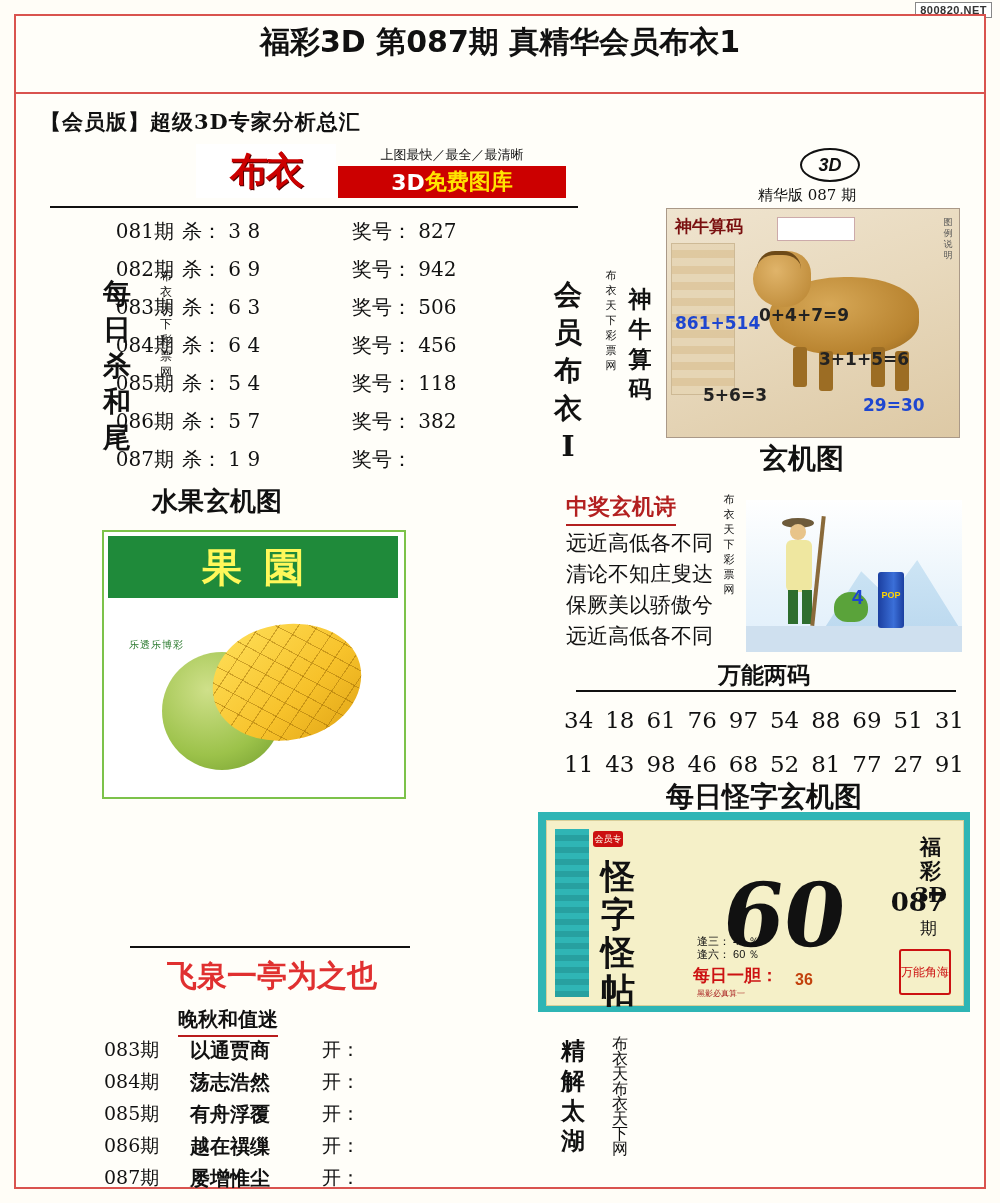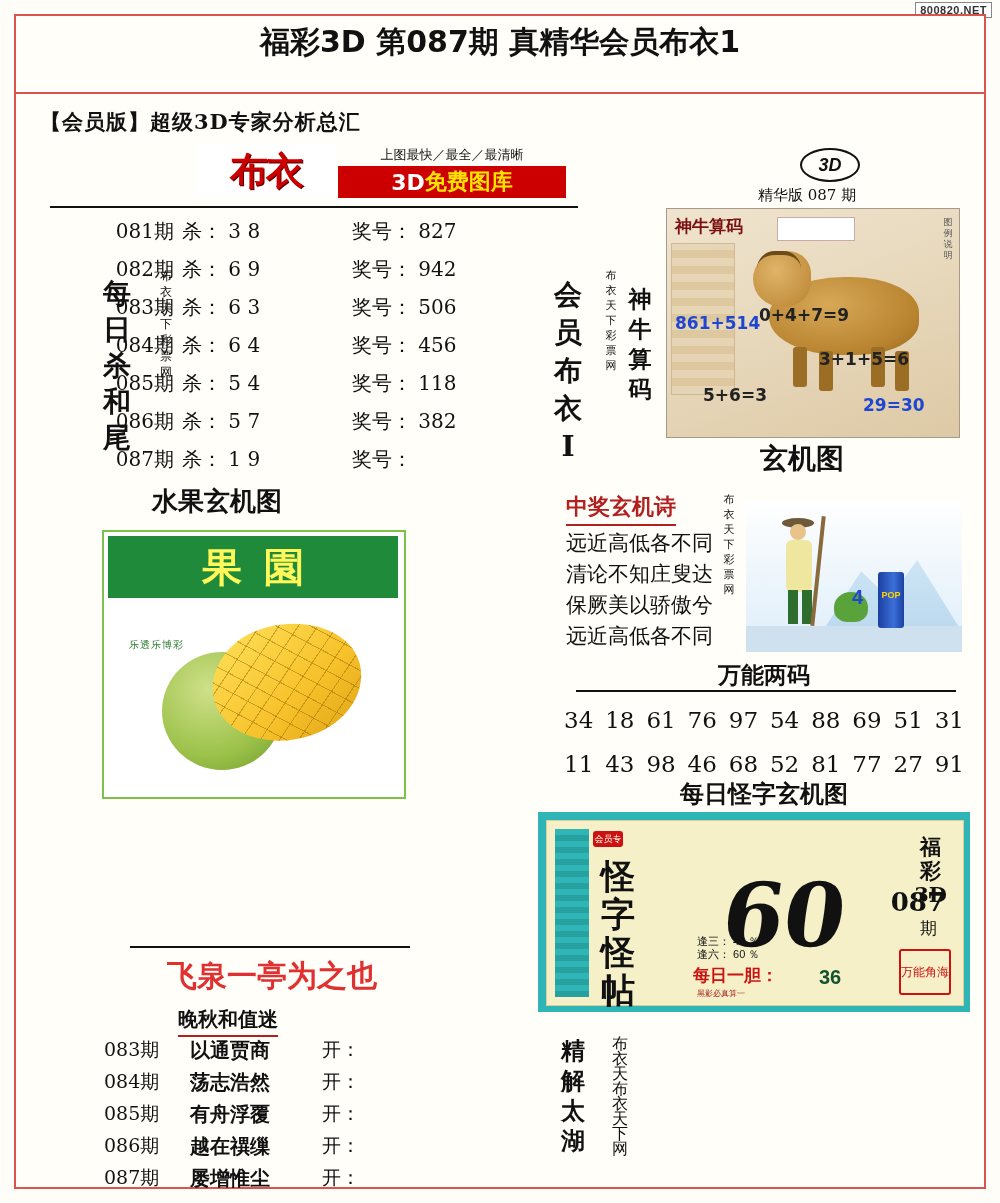--- a/index.html
+++ b/index.html
@@ -81,35 +81,35 @@
   .can{position:absolute;left:132px;top:72px;width:26px;height:56px;background:linear-gradient(90deg,#1b3fa0,#3b6fd8 60%,#1b3fa0);border-radius:3px;}
   .can-label{position:absolute;left:0;top:18px;width:26px;text-align:center;font-size:9px;color:#ffd400;font-weight:bold;}
   .blue-4{position:absolute;left:106px;top:86px;font-size:20px;font-weight:bold;color:#1e46d0;}
   .bush{position:absolute;left:88px;top:92px;width:34px;height:30px;background:#5aa33a;border-radius:50% 50% 40% 40%;}
 
   .wnlm-title{position:absolute;left:0;top:0;width:100%;text-align:center;font-size:23px;font-weight:bold;color:#111;font-family:"DejaVu Serif",serif;}
   .wnlm{position:absolute;left:556px;top:660px;width:416px;}
   .wnlm-hr{position:absolute;left:576px;top:690px;width:380px;height:2px;background:#111;}
   .codes{position:absolute;left:556px;top:698px;width:416px;}
   .code-row{display:flex;justify-content:space-between;padding:0 8px;font-size:23px;color:#111;height:44px;align-items:center;font-family:"DejaVu Serif",serif;}
-  .guaizi-title-wrap{position:absolute;left:556px;top:778px;width:416px;text-align:center;font-size:24px;font-weight:bold;color:#111;font-family:"DejaVu Serif",serif;}
+  .guaizi-title-wrap{position:absolute;left:556px;top:778px;width:416px;text-align:center;font-size:28px;font-weight:bold;color:#111;font-family:"DejaVu Serif",serif;}
 
   .gcard{position:absolute;left:538px;top:812px;width:432px;height:200px;background:#2fb5b5;padding:8px;box-sizing:border-box;}
   .gcard-in{position:absolute;left:8px;top:8px;width:416px;height:184px;background:#f5f0c8;border:1px solid #d8cf9a;}
   .gc-left{position:absolute;left:8px;top:8px;width:34px;height:168px;background:repeating-linear-gradient(180deg,#2fb5b5 0 6px,#27a0a0 6px 12px);}
   .gc-red{position:absolute;left:46px;top:10px;width:30px;height:16px;background:#cc1111;color:#ffe;font-size:9px;display:flex;align-items:center;justify-content:center;border-radius:3px;text-align:center;line-height:9px;}
   .gc-big{position:absolute;left:54px;top:36px;font-size:34px;font-weight:bold;color:#111;line-height:38px;font-family:"DejaVu Serif",serif;}
   .gc-glyph{position:absolute;left:176px;top:42px;font-size:88px;font-weight:bold;color:#111;font-family:"DejaVu Serif",serif;transform:skewX(-8deg);}
   .gc-r1{position:absolute;right:16px;top:14px;font-size:21px;font-weight:bold;color:#111;line-height:24px;text-align:center;font-family:"DejaVu Serif",serif;}
   .gc-087{position:absolute;right:18px;top:66px;font-size:26px;font-weight:bold;color:#111;font-family:"DejaVu Serif",serif;}
   .gc-qi{position:absolute;right:26px;top:96px;font-size:17px;color:#111;}
   .gc-seal{position:absolute;right:12px;bottom:10px;width:48px;height:42px;border:2px solid #cc1111;color:#cc1111;font-size:12px;display:flex;align-items:center;justify-content:center;text-align:center;line-height:13px;border-radius:3px;}
   .gc-pct{position:absolute;left:150px;bottom:44px;font-size:11px;color:#111;line-height:13px;}
   .gc-mrd{position:absolute;left:146px;bottom:18px;font-size:17px;font-weight:bold;color:#cc1111;font-family:"DejaVu Serif",serif;}
-  .gc-36{position:absolute;left:248px;bottom:16px;font-size:20px;font-weight:bold;color:#14532d;margin-left:24px;}
+  .gc-36{position:absolute;left:248px;bottom:16px;font-size:16px;font-weight:bold;color:#c2410c;}
   .gc-foot{position:absolute;left:150px;bottom:6px;font-size:8px;color:#aa2222;}
 
   .jjth{position:absolute;left:556px;top:1036px;width:34px;font-size:24px;font-weight:bold;color:#111;line-height:30px;text-align:center;font-family:"DejaVu Serif",serif;}
   .jjth-side{position:absolute;left:612px;top:1036px;width:14px;font-size:16px;color:#111;line-height:15px;text-align:center;}
 
   
   .byxj{position:absolute;left:140px;top:908px;font-size:27px;font-weight:bold;color:#111;font-family:"DejaVu Serif",serif;}
   .byxj-hr{position:absolute;left:130px;top:946px;width:280px;height:2px;background:#111;}
   .redline{position:absolute;left:122px;top:956px;width:300px;text-align:center;font-size:30px;font-weight:bold;color:#e03030;font-family:"DejaVu Serif",serif;}
   .wqhz{position:absolute;left:178px;top:1006px;font-size:20px;font-weight:bold;color:#111;border-bottom:2px solid #b91c1c;padding-bottom:2px;font-family:"DejaVu Serif",serif;}

